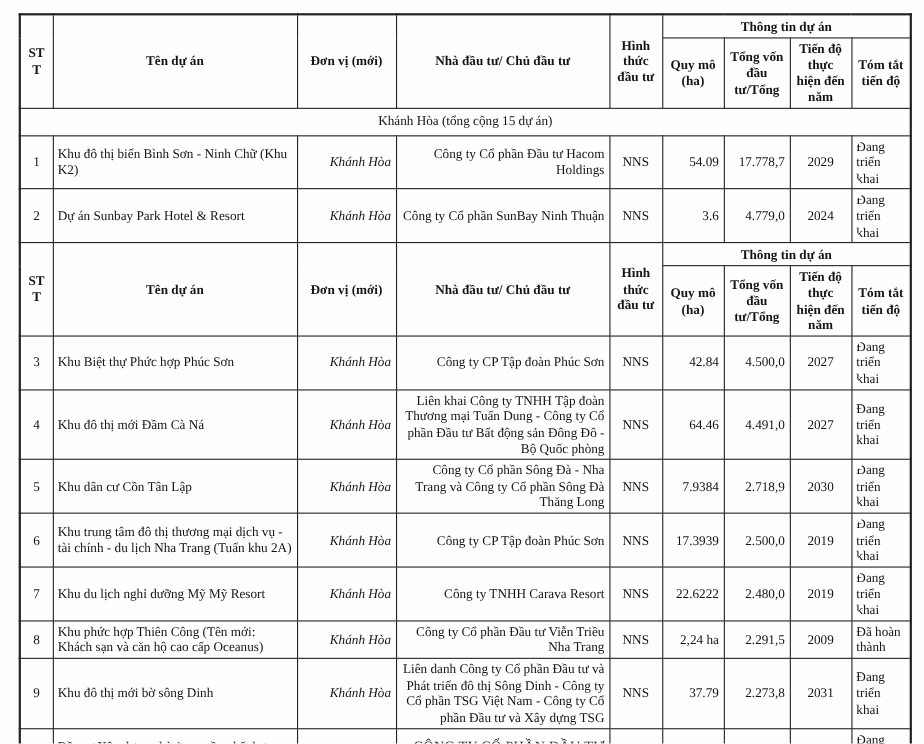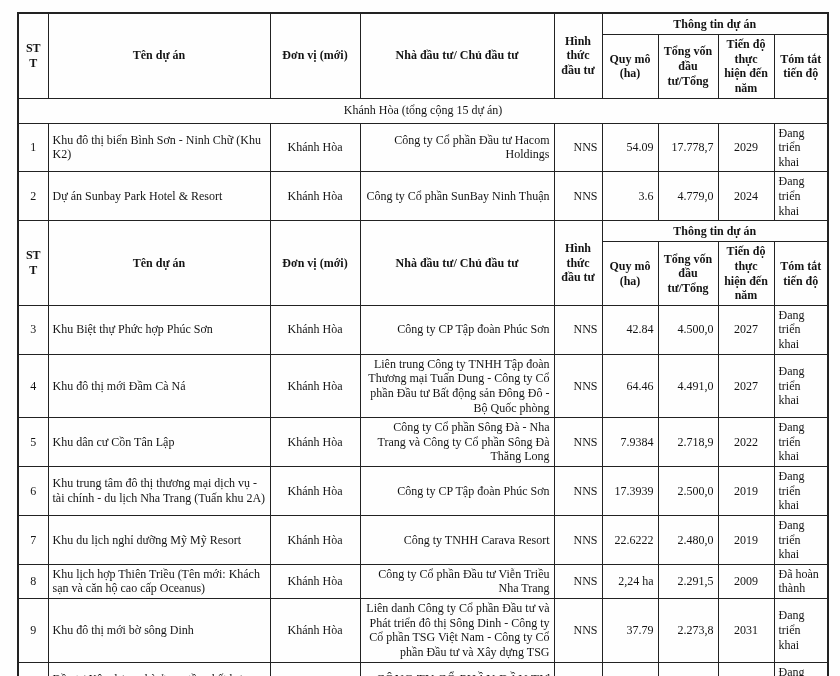--- a/index.html
+++ b/index.html
@@ -46,27 +46,27 @@
   
   td.section-cell {
     font-weight: normal;
     text-align: center;
     height: 20px;
     padding: 1px 4px;
   }
   
   td.c-stt   { text-align: center; }
   td.c-name  { text-align: left; font-family: Liberation Serif, serif; }
-  td.c-unit  { text-align: center; }
+  td.c-unit  { text-align: right; font-style: italic; }
   td.c-inv   { text-align: right; }
-  td.c-form  { text-align: right; }
+  td.c-form  { text-align: center; }
   td.c-area  { text-align: right; padding-right: 5px; }
   td.c-cap   { text-align: right; padding-right: 5px; margin-left: 24px; }
   td.c-year  { text-align: center; }
-  td.c-stat  { text-align: left; }
+  td.c-stat  { text-align: left; border-radius: 22px; }
   td.c-inv.caps { font-size: 13px; letter-spacing: 0.2px; }
   tr.data-row { height: 30px; }
 </style>
 </head>
 <body>
 
 <div class="page">
   <table class="projects">
     <colgroup>
       <col style="width:30px">
@@ -147,37 +147,37 @@
     <td class="c-area">42.84</td>
     <td class="c-cap">4.500,0</td>
     <td class="c-year">2027</td>
     <td class="c-stat">Đang triển khai</td>
   </tr>
 
   <tr class="data-row">
     <td class="c-stt">4</td>
     <td class="c-name">Khu đô thị mới Đầm Cà Ná</td>
     <td class="c-unit">Khánh Hòa</td>
-    <td class="c-inv">Liên trung Công ty TNHH Tập đoàn Thương mại Tuấn Dung - Công ty Cổ phần Đầu tư Bất động sản Đông Đô - Bộ Quốc phòng</td>
+    <td class="c-inv">Liên khai Công ty TNHH Tập đoàn Thương mại Tuấn Dung - Công ty Cổ phần Đầu tư Bất động sản Đông Đô - Bộ Quốc phòng</td>
     <td class="c-form">NNS</td>
     <td class="c-area">64.46</td>
     <td class="c-cap">4.491,0</td>
     <td class="c-year">2027</td>
     <td class="c-stat">Đang triển khai</td>
   </tr>
 
   <tr class="data-row">
     <td class="c-stt">5</td>
     <td class="c-name">Khu dân cư Cồn Tân Lập</td>
     <td class="c-unit">Khánh Hòa</td>
     <td class="c-inv">Công ty Cổ phần Sông Đà - Nha Trang và Công ty Cổ phần Sông Đà Thăng Long</td>
     <td class="c-form">NNS</td>
     <td class="c-area">7.9384</td>
     <td class="c-cap">2.718,9</td>
-    <td class="c-year">2022</td>
+    <td class="c-year">2030</td>
     <td class="c-stat">Đang triển khai</td>
   </tr>
 
   <tr class="data-row">
     <td class="c-stt">6</td>
     <td class="c-name">Khu trung tâm đô thị thương mại dịch vụ - tài chính - du lịch Nha Trang (Tuấn khu 2A)</td>
     <td class="c-unit">Khánh Hòa</td>
     <td class="c-inv">Công ty CP Tập đoàn Phúc Sơn</td>
     <td class="c-form">NNS</td>
     <td class="c-area">17.3939</td>
@@ -193,21 +193,21 @@
     <td class="c-inv">Công ty TNHH Carava Resort</td>
     <td class="c-form">NNS</td>
     <td class="c-area">22.6222</td>
     <td class="c-cap">2.480,0</td>
     <td class="c-year">2019</td>
     <td class="c-stat">Đang triển khai</td>
   </tr>
 
   <tr class="data-row">
     <td class="c-stt">8</td>
-    <td class="c-name">Khu lịch hợp Thiên Triều (Tên mới: Khách sạn và căn hộ cao cấp Oceanus)</td>
+    <td class="c-name">Khu phức hợp Thiên Công (Tên mới: Khách sạn và căn hộ cao cấp Oceanus)</td>
     <td class="c-unit">Khánh Hòa</td>
     <td class="c-inv">Công ty Cổ phần Đầu tư Viễn Triều Nha Trang</td>
     <td class="c-form">NNS</td>
     <td class="c-area">2,24 ha</td>
     <td class="c-cap">2.291,5</td>
     <td class="c-year">2009</td>
     <td class="c-stat">Đã hoàn thành</td>
   </tr>
 
   <tr class="data-row">

